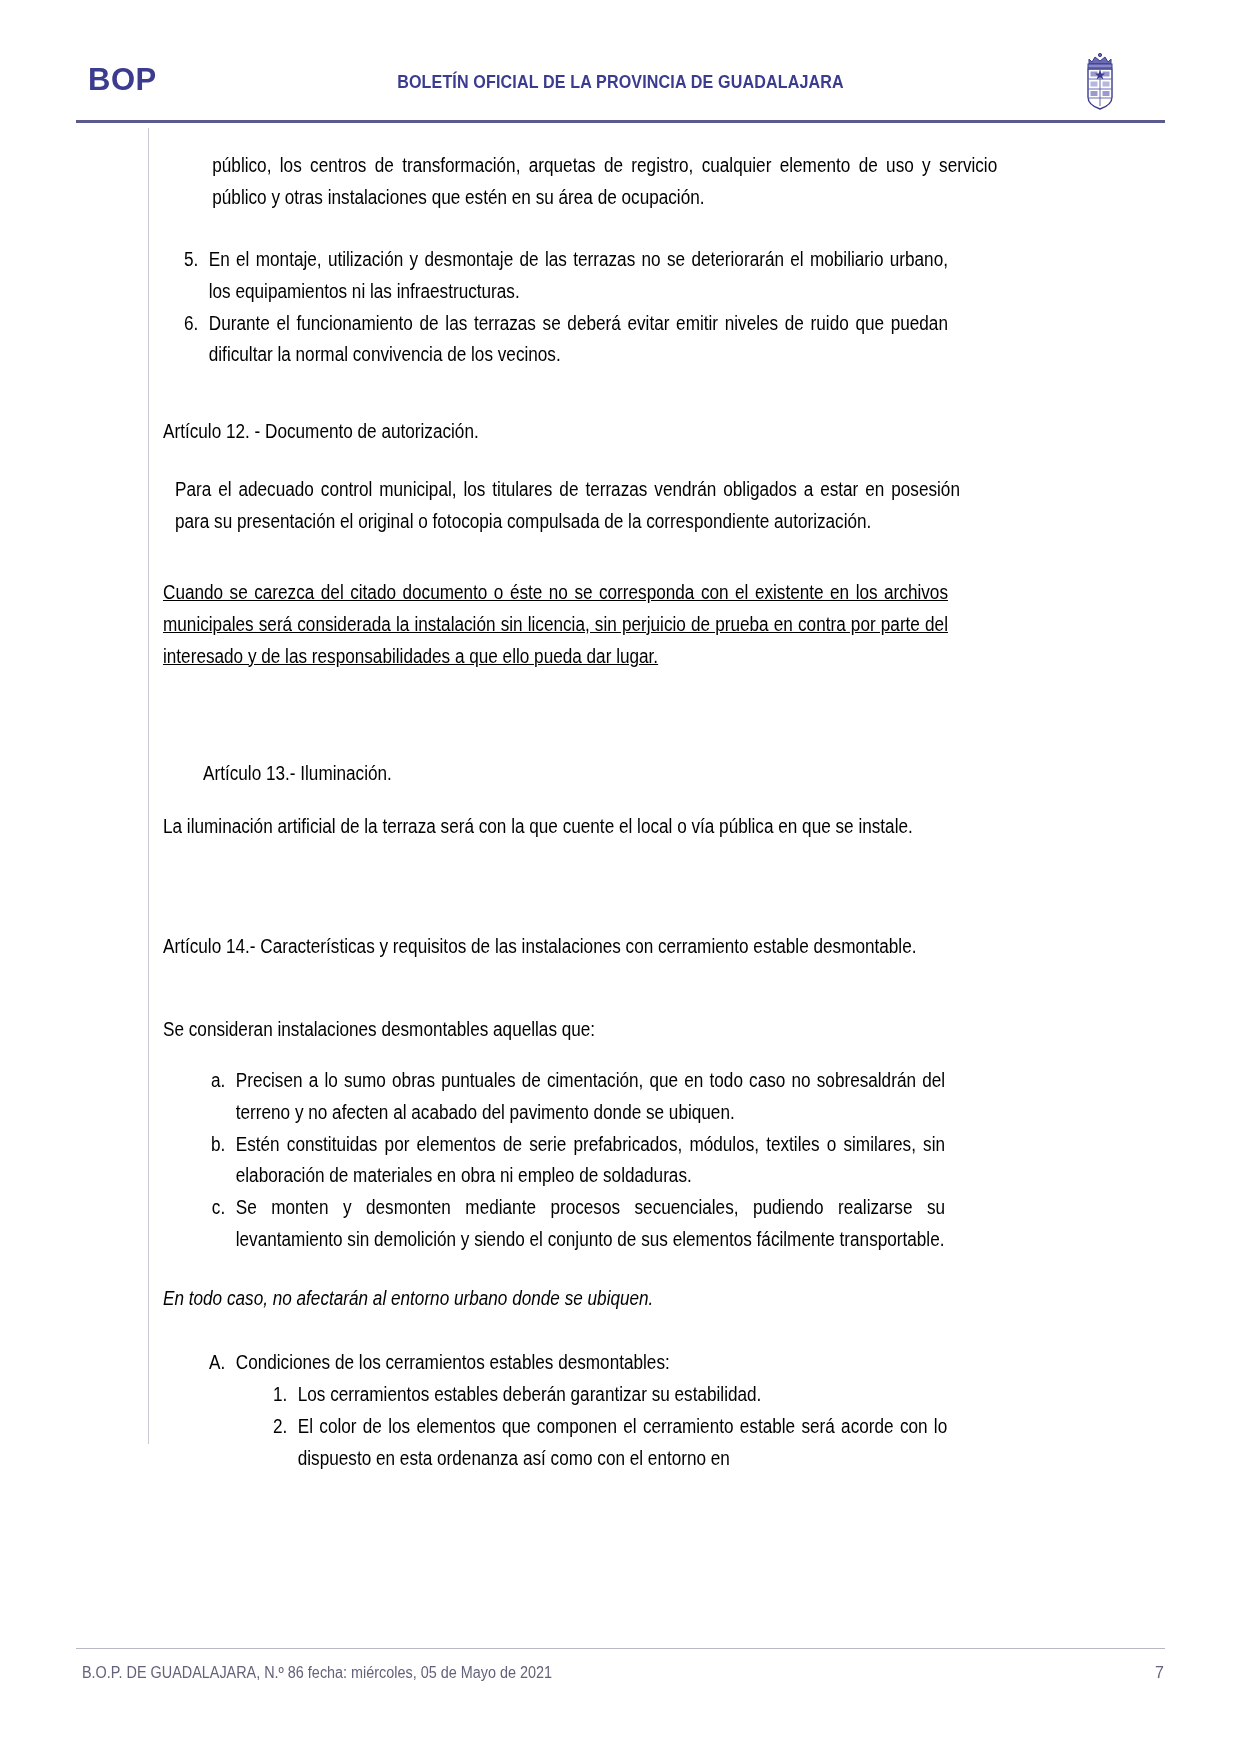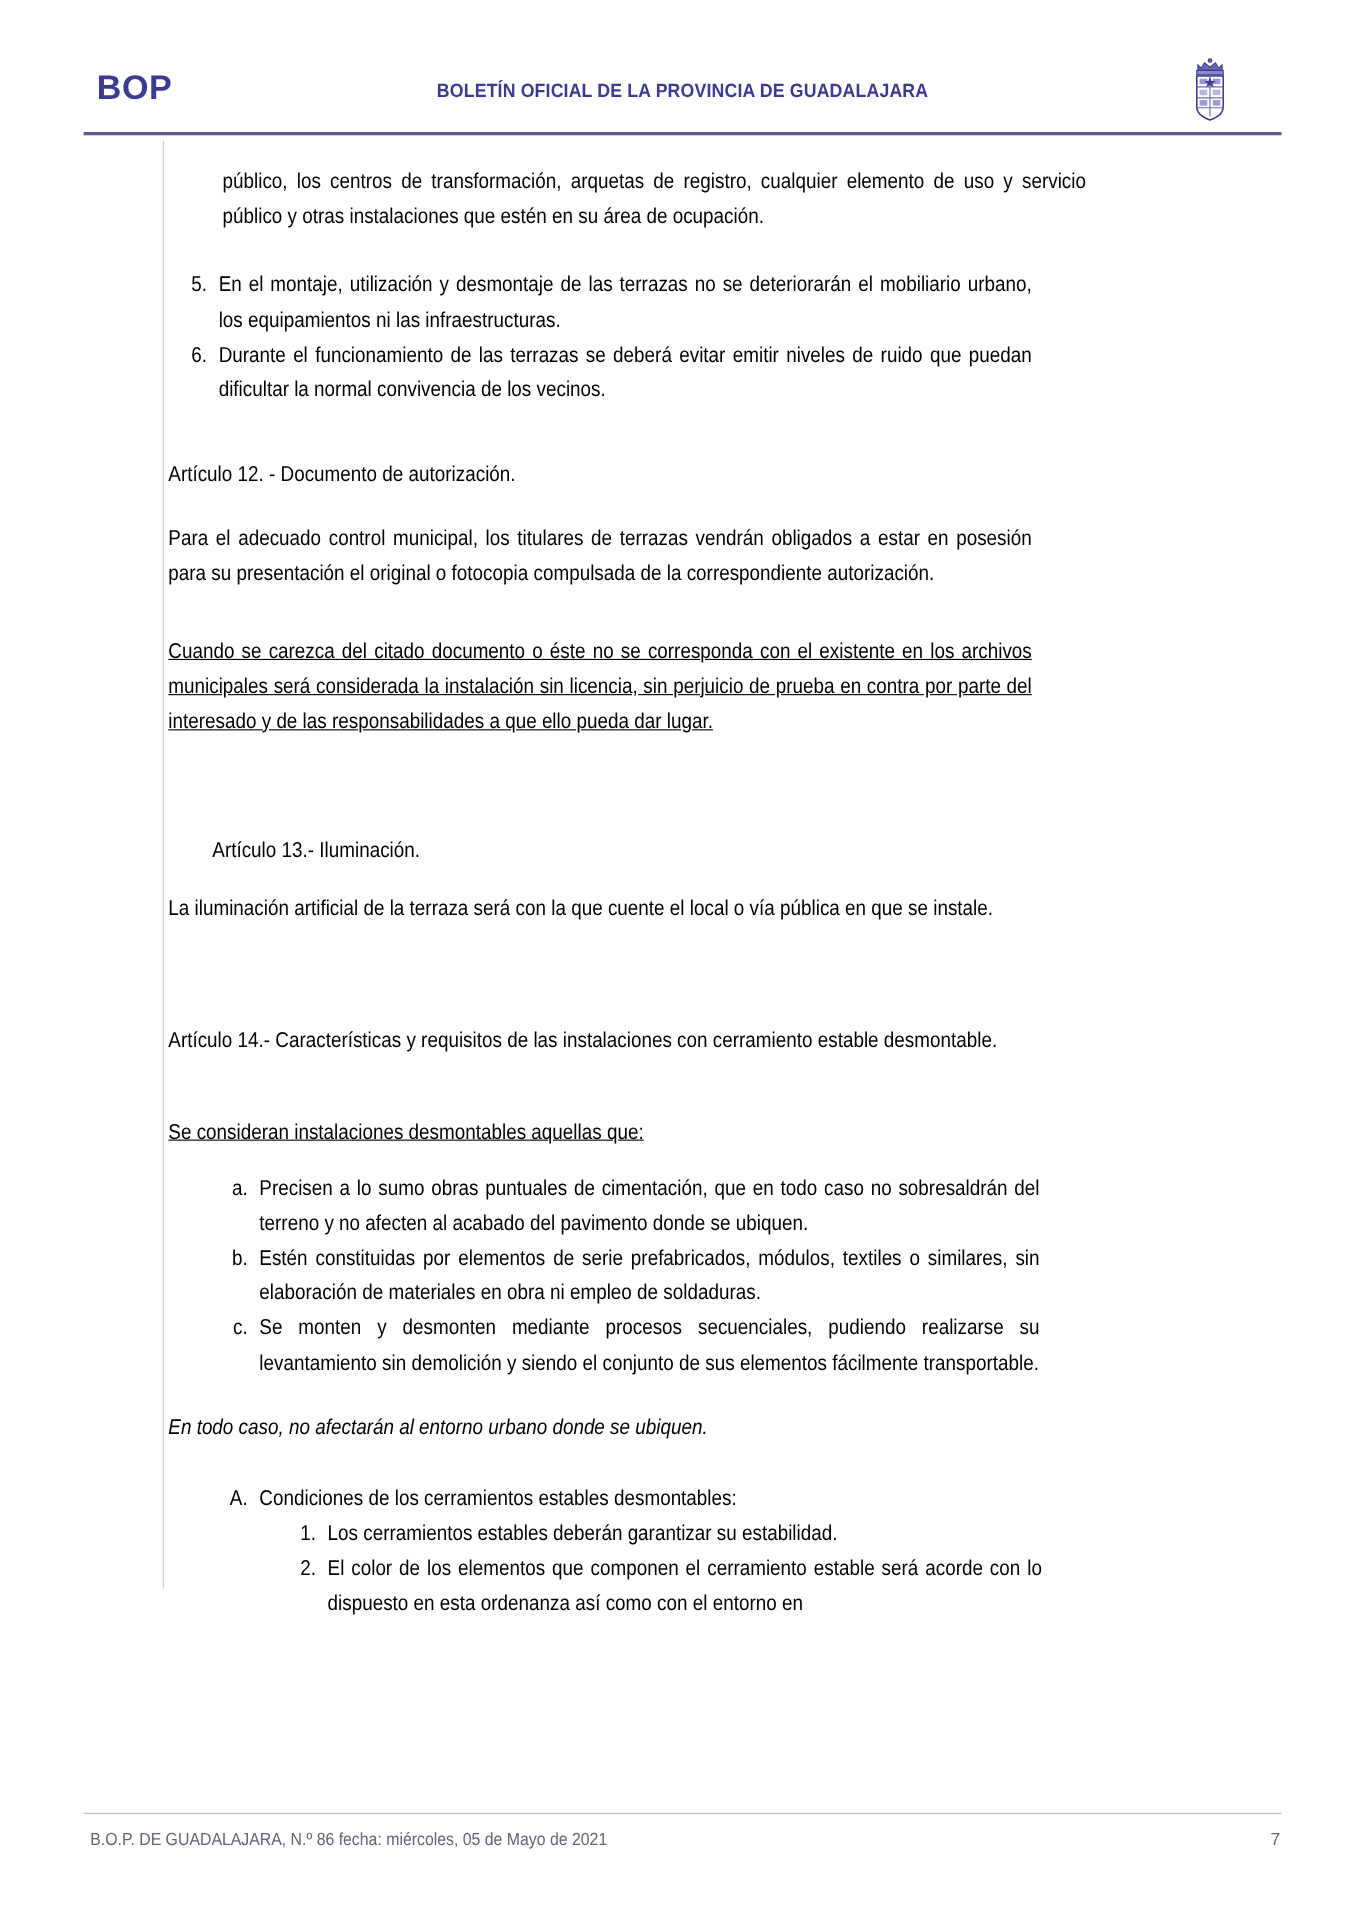--- a/index.html
+++ b/index.html
@@ -73,21 +73,21 @@
     position: absolute;
     left: 148px;
     top: 128px;
     width: 1px;
     height: 1316px;
     background: #c9c9d4;
   }
 
   .col {
     position: absolute;
-    left: 153px;
+    left: 163px;
     width: 785px;
   }
 
   p.body-text {
     margin: 0 0 0 0;
     font-size: 19.5px;
     line-height: 31.8px;
     text-align: justify;
     text-justify: inter-word;
     font-family: "Liberation Sans", sans-serif;
@@ -207,38 +207,38 @@
     </div>
     <div class="li" style="width:892px;">
       <span class="marker">6.</span>
       <span class="txt">Durante el funcionamiento de las terrazas se deberá evitar emitir niveles de ruido que puedan dificultar la normal convivencia de los vecinos.</span>
     </div>
   </div>
 
   <div class="col" style="top:288px;">
     <p class="body-text nojust">Artículo 12. - Documento de autorización.</p>
   </div>
-  <div class="col" style="top:346px;">
+  <div class="col" style="top:346px;margin-left:12px;">
     <p class="body-text">Para el adecuado control municipal, los titulares de terrazas vendrán obligados a estar en posesión para su presentación el original o fotocopia compulsada de la correspondiente autorización.</p>
   </div>
   <div class="col" style="top:449px;text-decoration:underline;">
     <p class="body-text">Cuando se carezca del citado documento o éste no se corresponda con el existente en los archivos municipales será considerada la instalación sin licencia, sin perjuicio de prueba en contra por parte del interesado y de las responsabilidades a que ello pueda dar lugar.</p>
   </div>
 
   <div class="col" style="top:630px;margin-left:40px;">
     <p class="body-text nojust">Artículo 13.- Iluminación.</p>
   </div>
   <div class="col" style="top:683px;">
     <p class="body-text">La iluminación artificial de la terraza será con la que cuente el local o vía pública en que se instale.</p>
   </div>
 
   <div class="col" style="top:803px;">
     <p class="body-text">Artículo 14.- Características y requisitos de las instalaciones con cerramiento estable desmontable.</p>
   </div>
-  <div class="col" style="top:886px;text-decoration:underline;">
+  <div class="col" style="top:886px;">
     <p class="body-text nojust">Se consideran instalaciones desmontables aquellas que:</p>
   </div>
 
   <div class="col" style="top:937px; left:190px;">
     <div class="li" style="width:858px;">
       <span class="marker">a.</span>
       <span class="txt">Precisen a lo sumo obras puntuales de cimentación, que en todo caso no sobresaldrán del terreno y no afecten al acabado del pavimento donde se ubiquen.</span>
     </div>
     <div class="li" style="width:858px;">
       <span class="marker">b.</span>

